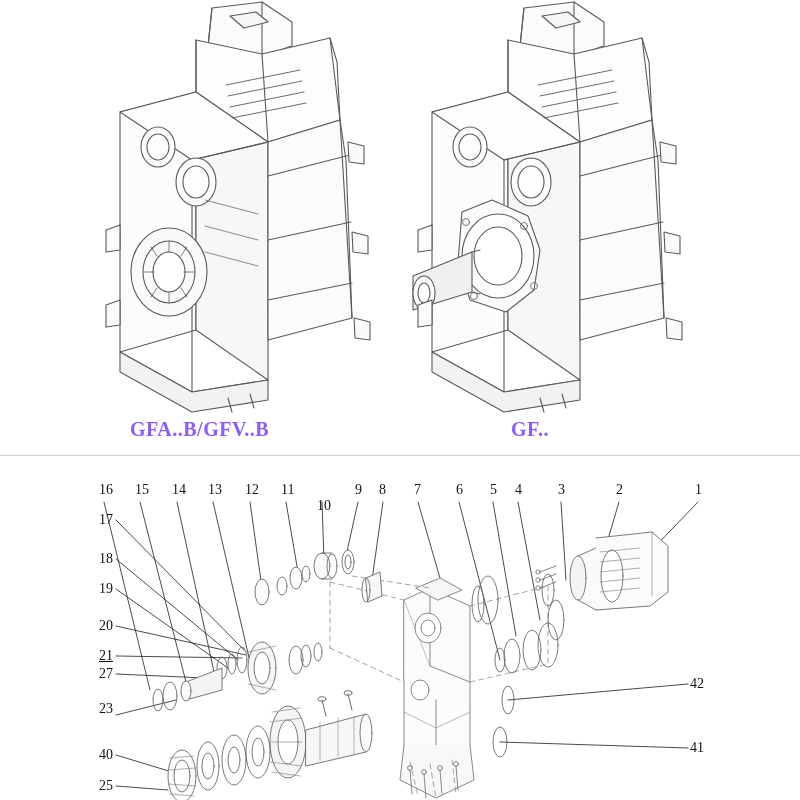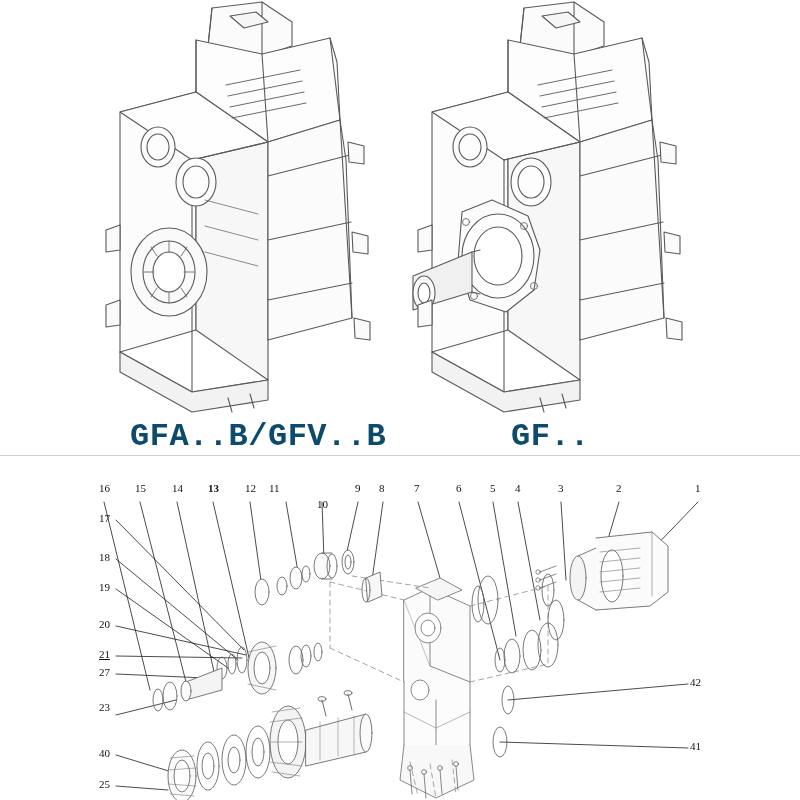--- a/index.html
+++ b/index.html
@@ -29,39 +29,39 @@
   .bottom-section {
     position: absolute;
     left: 0;
     top: 455px;
     width: 800px;
     height: 345px;
     border-top: 1px solid #cfcfcf;
   }
   .caption {
     position: absolute;
-    font-family: Liberation Mono, monospace;
+    font-family: Liberation Serif, serif;
     font-weight: bold;
-    font-size: 32px;
-    color: #0c4a6e;
+    font-size: 20px;
+    color: #8b5cf6;
     letter-spacing: 0.5px;
     white-space: nowrap;
   }
   .caption-left {
     left: 130px;
     top: 418px;
   }
   .caption-right {
     left: 511px;
     top: 418px;
   }
   .num {
     position: absolute;
     font-family: "Liberation Serif", serif;
-    font-size: 11px;
+    font-size: 14px;
     color: #111111;
     white-space: nowrap;
   }
   svg.layer {
     position: absolute;
     left: 0;
     top: 0;
     width: 800px;
     height: 800px;
     pointer-events: none;
@@ -372,23 +372,23 @@
         <ellipse cx="508" cy="700" rx="6" ry="14"></ellipse>
         <ellipse cx="500" cy="742" rx="7" ry="15"></ellipse>
       </g>
     </g>
   </svg>
 
   <div class="lbl-stack">
     <div class="num" style="left:99px;  top:482px;">16</div>
     <div class="num" style="left:135px; top:482px;">15</div>
     <div class="num" style="left:172px; top:482px;">14</div>
-    <div class="num" style="left:208px; top:482px;font-weight:bold;">13</div>
+    <div class="num" style="left:208px; top:482px;">13</div>
     <div class="num" style="left:245px; top:482px;">12</div>
-    <div class="num" style="left:269px; top:482px;text-align:center;">11</div>
+    <div class="num" style="left:281px; top:482px;text-align:center;">11</div>
     <div class="num" style="left:317px; top:482px;margin-top:16px;">10</div>
     <div class="num" style="left:355px; top:482px;">9</div>
     <div class="num" style="left:379px; top:482px;">8</div>
     <div class="num" style="left:414px; top:482px;">7</div>
     <div class="num" style="left:456px; top:482px;">6</div>
     <div class="num" style="left:490px; top:482px;">5</div>
     <div class="num" style="left:515px; top:482px;">4</div>
     <div class="num" style="left:558px; top:482px;">3</div>
     <div class="num" style="left:616px; top:482px;">2</div>
     <div class="num" style="left:695px; top:482px;">1</div>

